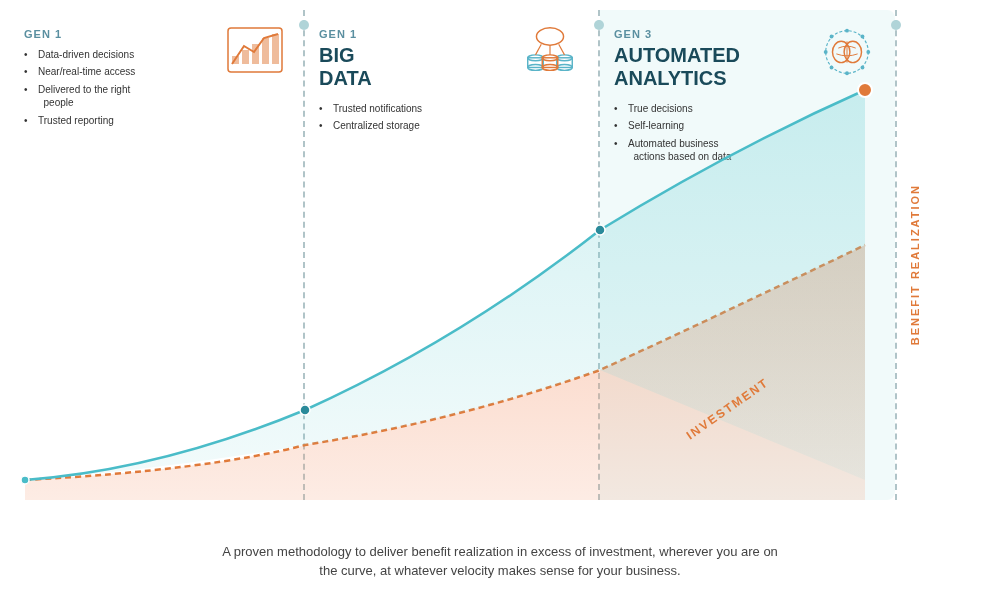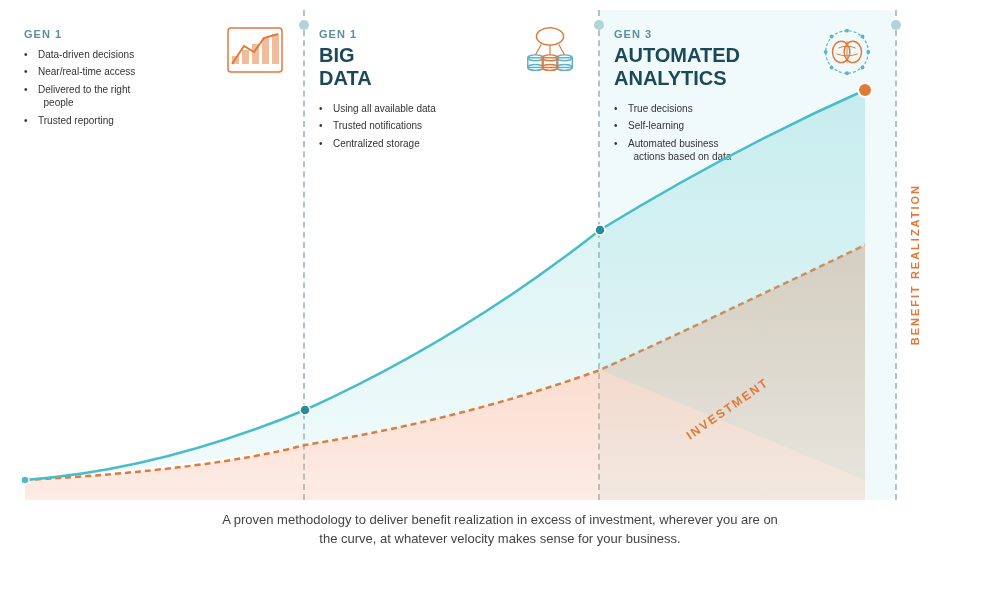--- a/index.html
+++ b/index.html
@@ -115,20 +115,21 @@
       height: 490px;
       pointer-events: none;
     }
     
     .bottom-text {
       text-align: center;
       font-size: 13px;
       color: #444;
       padding: 10px 40px 0 40px;
       line-height: 1.5;
+      margin-top: 32px;
     }
     
     .dot-top {
       position: absolute;
       top: 10px;
       width: 10px;
       height: 10px;
       border-radius: 50%;
       background: #b0d4d8;
       right: -6px;
@@ -184,21 +185,20 @@
             <ellipse cx="31" cy="34" rx="8" ry="3" fill="none" stroke="#e07a3a" stroke-width="1.5"></ellipse>
             <rect x="23" y="34" width="16" height="10" fill="none" stroke="#e07a3a" stroke-width="1.5"></rect>
             <ellipse cx="31" cy="44" rx="8" ry="3" fill="none" stroke="#e07a3a" stroke-width="1.5"></ellipse>
 
             <line x1="22" y1="20" x2="16" y2="31" stroke="#e07a3a" stroke-width="1.2"></line>
             <line x1="31" y1="21" x2="31" y2="31" stroke="#e07a3a" stroke-width="1.2"></line>
             <line x1="40" y1="20" x2="46" y2="31" stroke="#e07a3a" stroke-width="1.2"></line>
           </svg>
         </div>
         <ul class="bullet-list">
-          <li>Using all available data</li>
           <li>Trusted notifications</li>
           <li>Centralized storage</li>
         </ul>
       </div>
 
       <div class="gen-col gen-col-3">
         <div class="gen-label">GEN 3</div>
         <div class="gen-title">AUTOMATED<br>ANALYTICS</div>
 
         <div class="gen-icon">

